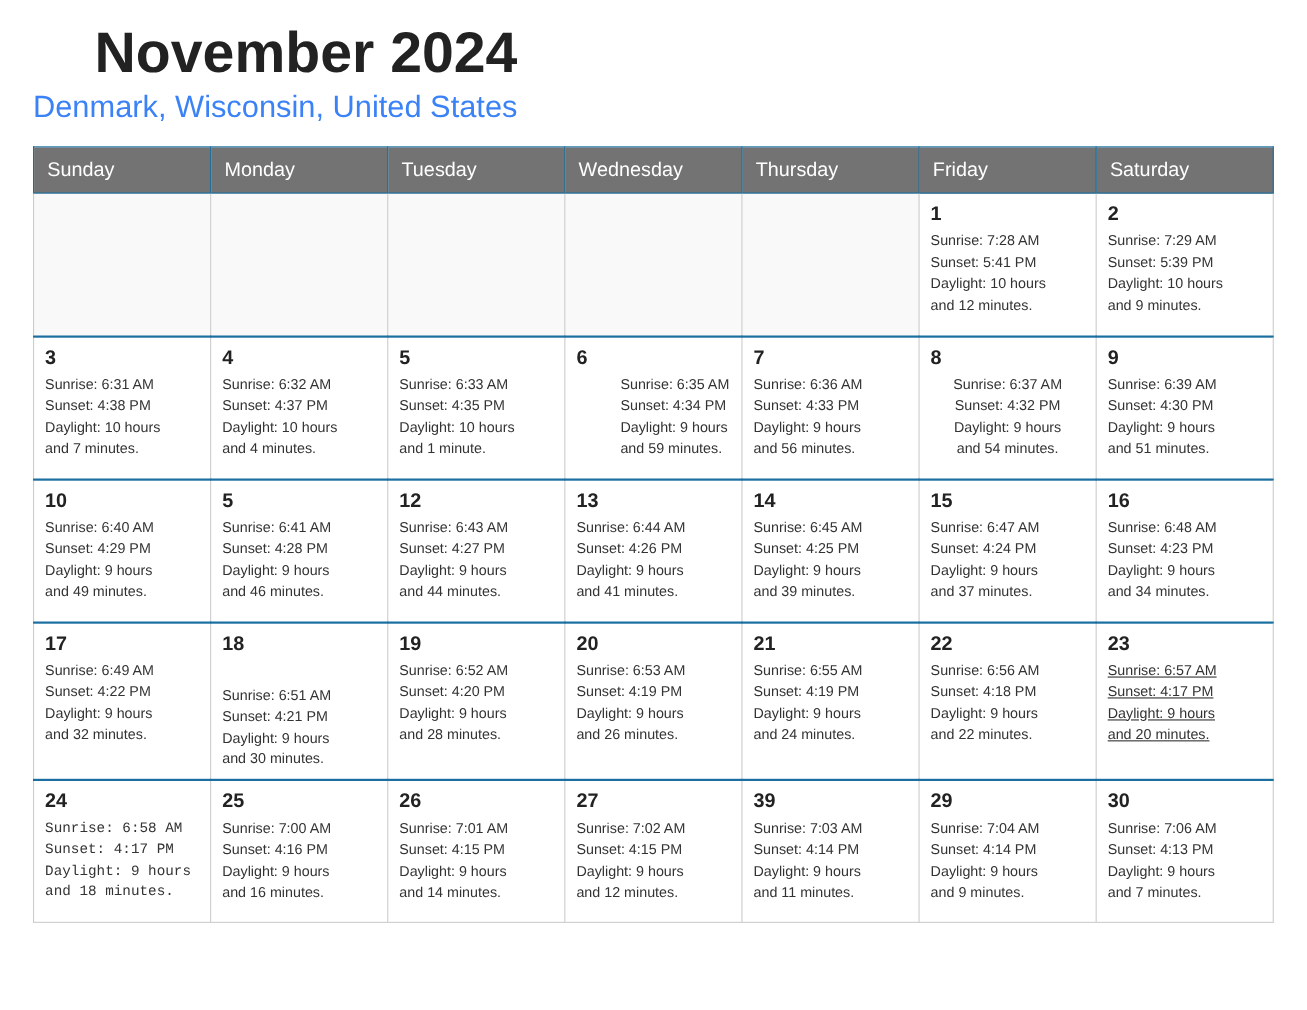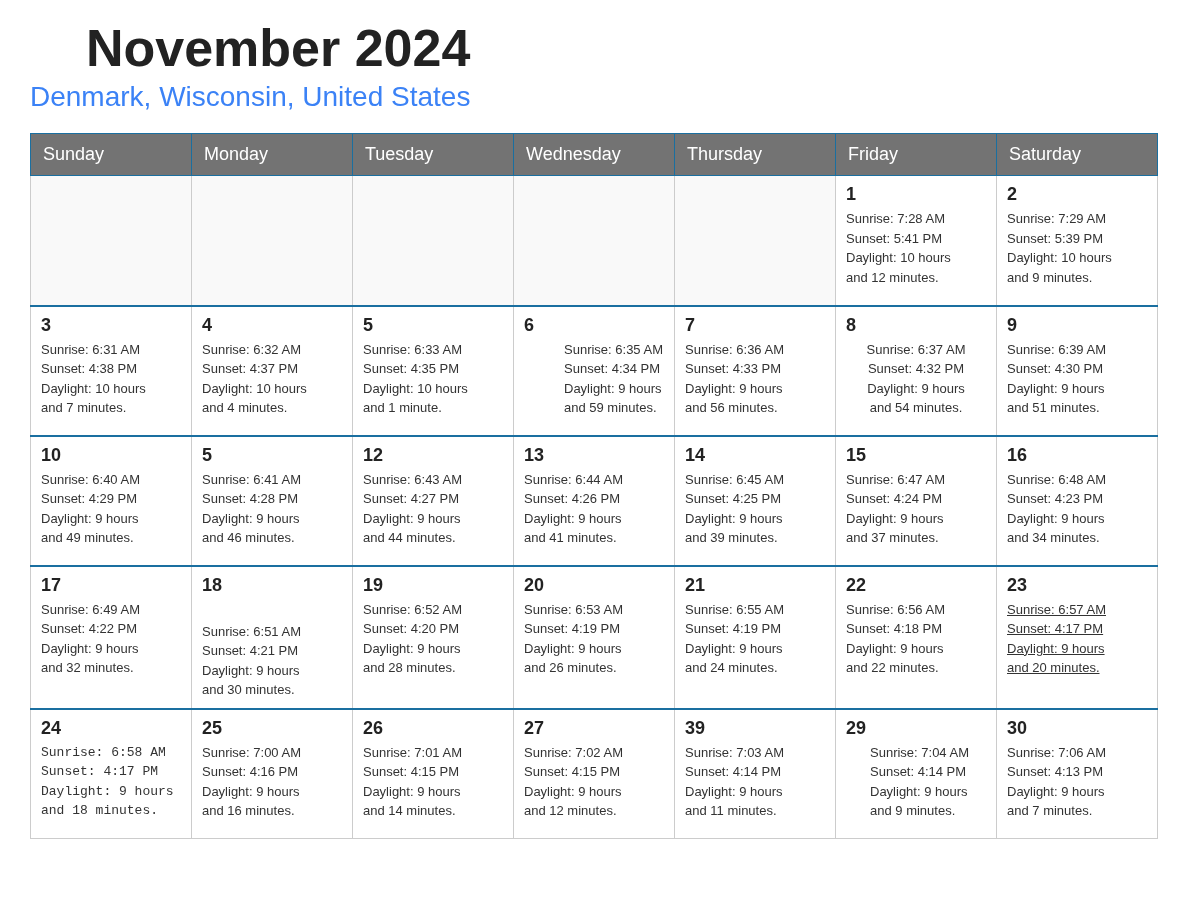--- a/index.html
+++ b/index.html
@@ -329,21 +329,21 @@
         </td>
         <td>
           <span class="day-number">39</span>
           <div class="day-info" style="white-space: pre-line;">Sunrise: 7:03 AM
 Sunset: 4:14 PM
 Daylight: 9 hours
 and 11 minutes.</div>
         </td>
         <td>
           <span class="day-number">29</span>
-          <div class="day-info" style="white-space: pre-line; margin-left: 24px;">Sunrise: 7:04 AM
+          <div class="day-info" style="white-space: pre-line;">Sunrise: 7:04 AM
 Sunset: 4:14 PM
 Daylight: 9 hours
 and 9 minutes.</div>
         </td>
         <td>
           <span class="day-number">30</span>
           <div class="day-info" style="white-space: pre-line;">Sunrise: 7:06 AM
 Sunset: 4:13 PM
 Daylight: 9 hours
 and 7 minutes.</div>

